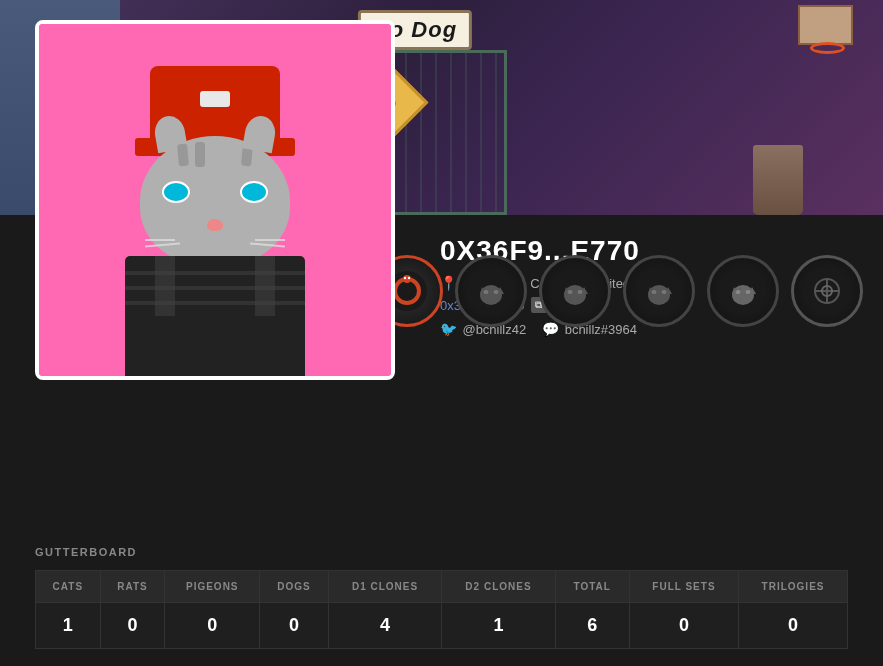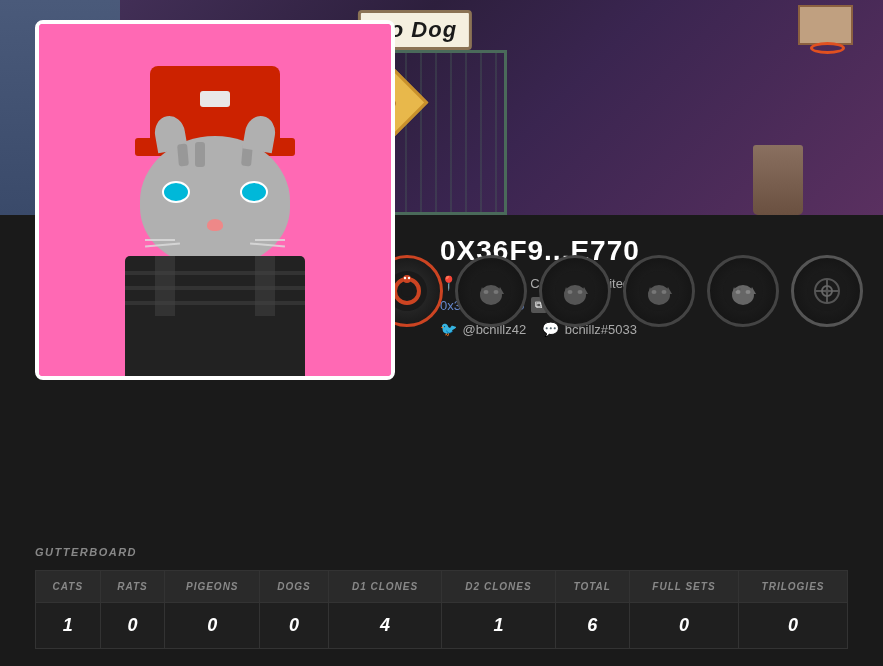--- a/index.html
+++ b/index.html
@@ -403,21 +403,20 @@
       background: radial-gradient(circle, #222 0%, #111 100%);
       border: 3px solid #555;
     }
 
     
     .gutterboard-section {
       position: absolute;
       left: 35px;
       right: 35px;
       bottom: 0;
-      font-style: italic;
     }
 
     .gutterboard-table {
       width: 100%;
       border-collapse: collapse;
     }
 
     .gutterboard-table th {
       background: #2a2a2a;
       color: #888888;
@@ -522,21 +521,21 @@
     <span class="copy-icon">⧉</span>
   </div>
 
   <div class="social-row">
     <div class="social-item">
       <span class="twitter-icon">🐦</span>
       <span>@bchillz42</span>
     </div>
     <div class="social-item">
       <span class="discord-icon">💬</span>
-      <span>bchillz#5033</span>
+      <span>bchillz#3964</span>
     </div>
   </div>
 </div>
 
 <div class="credentials-section">
   <div class="section-label">CREDENTIALS</div>
 
   <div class="credentials-row">
 
     <div class="credential-badge badge-cats">

